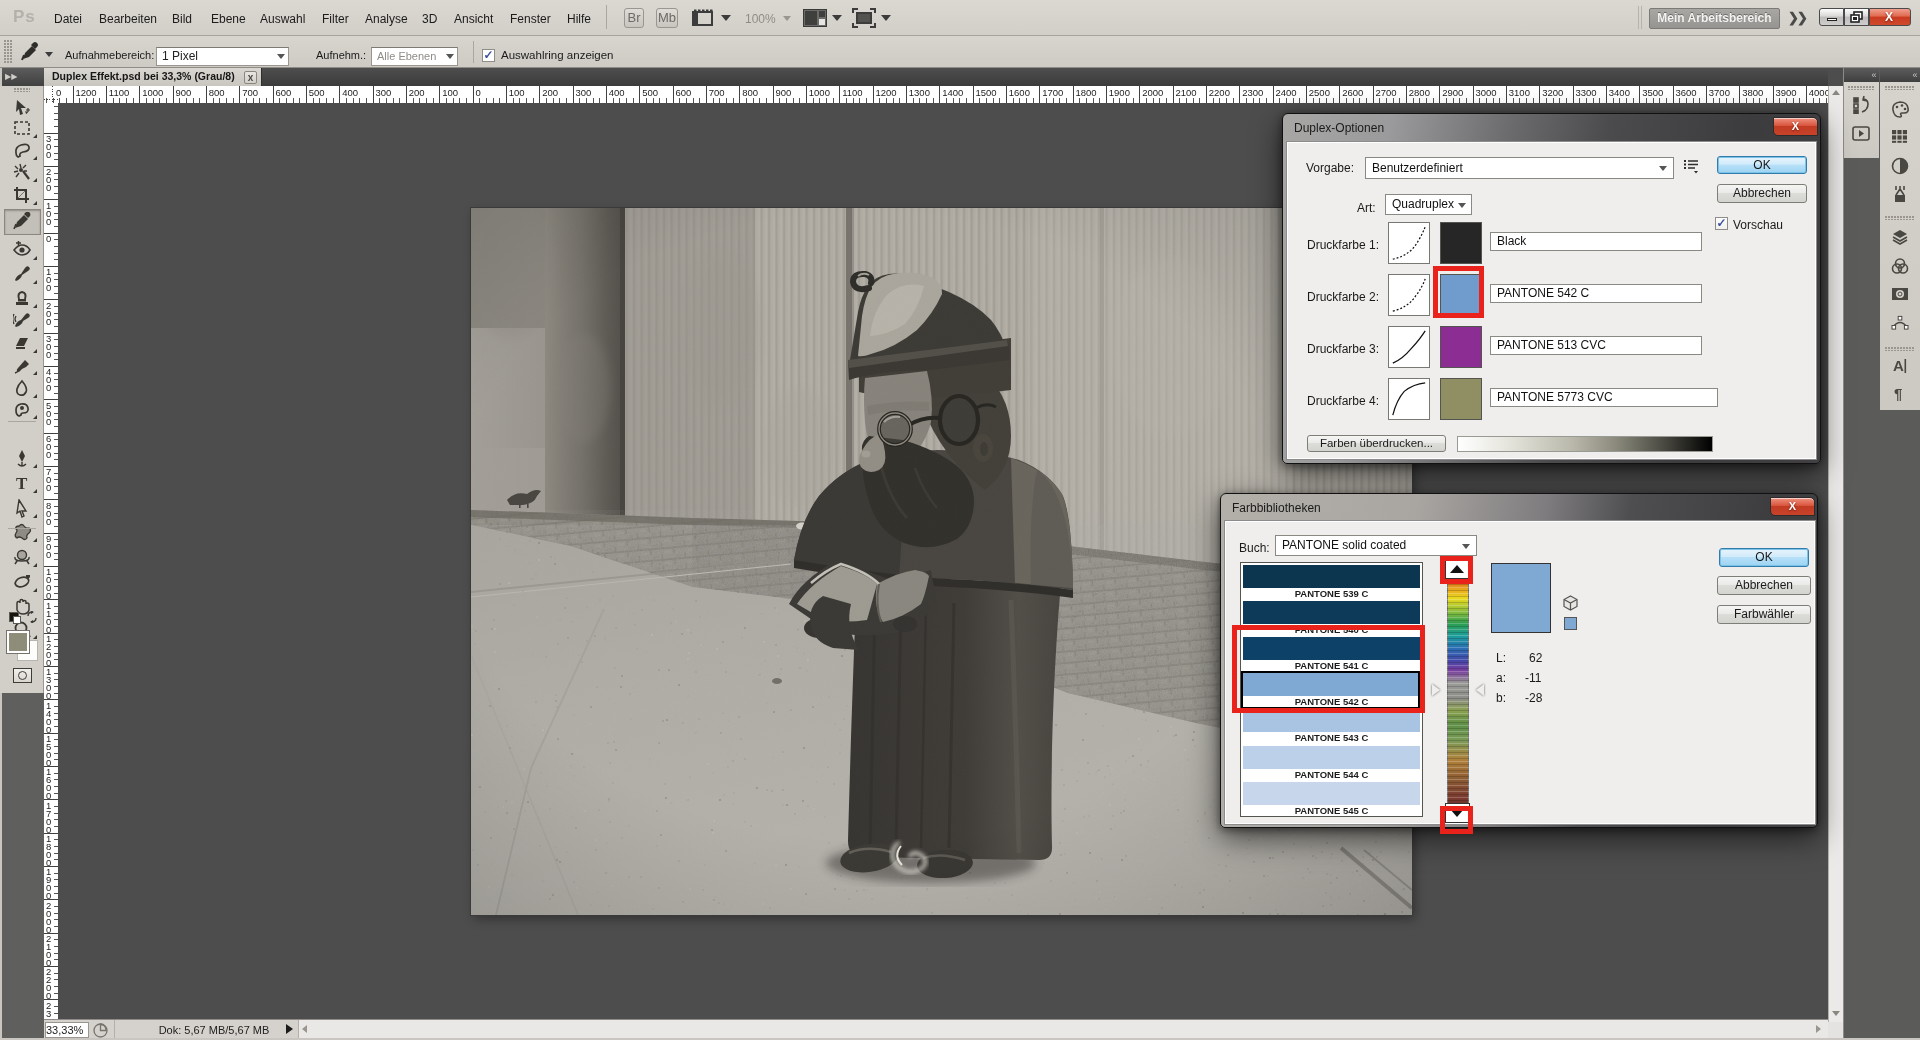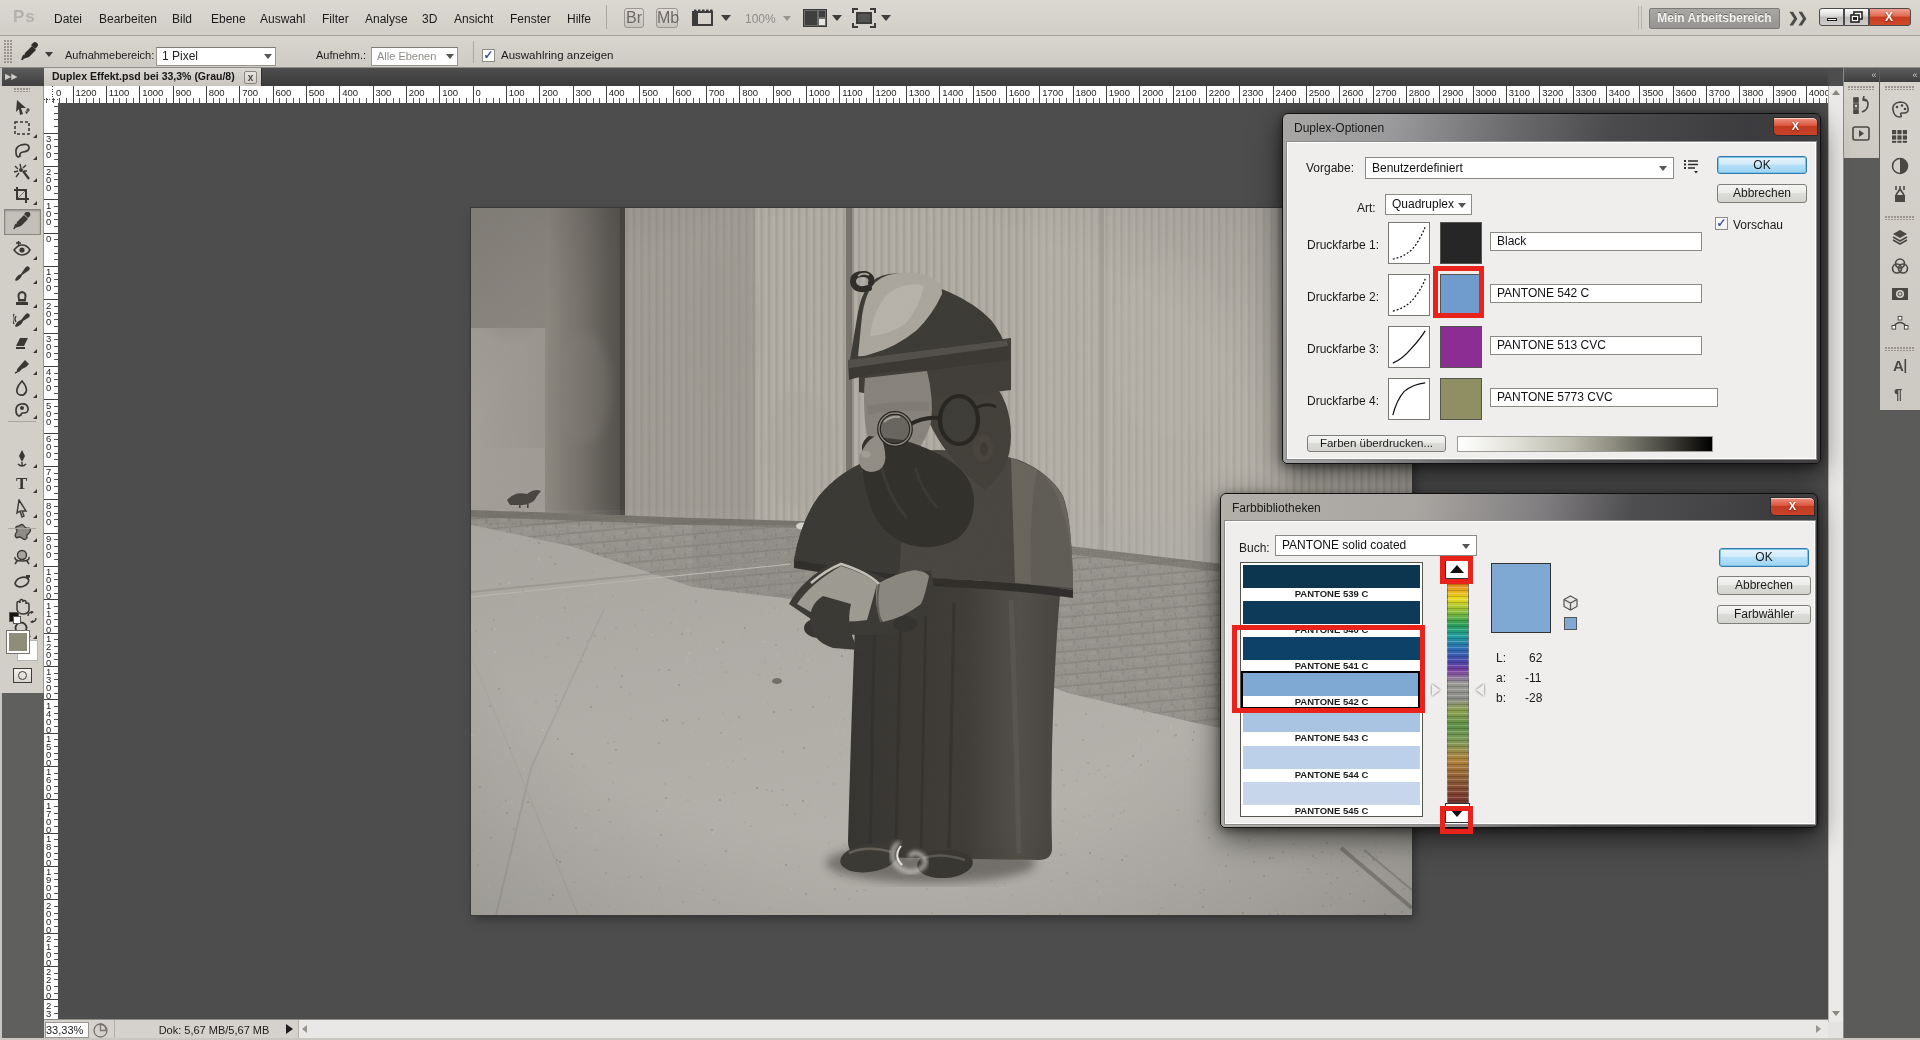--- a/index.html
+++ b/index.html
@@ -1,21 +1,21 @@
 <!DOCTYPE html>
 <html><head><meta charset="utf-8">
 <style>
 *{margin:0;padding:0;box-sizing:border-box}
 html,body{width:1920px;height:1040px;overflow:hidden;font-family:"Liberation Sans",sans-serif;background:#4d4d4d}
 .abs{position:absolute}
 #app{position:relative;width:1920px;height:1040px}
 #menubar{left:0;top:0;width:1920px;height:36px;background:linear-gradient(#dbd8d2,#d2cfc9);border-bottom:1px solid #a6a29c}
 .mitem{position:absolute;top:12px;font-size:12px;color:#1b1b1b}
 #pslogo{position:absolute;left:13px;top:7px;font-size:17px;font-weight:bold;color:#b4b1ac;letter-spacing:1px}
-.appbtn{position:absolute;top:8px;height:20px;border:1px solid #9a968f;border-radius:3px;background:linear-gradient(#dfdcd7,#c8c5bf);color:#6d6a65;font-size:16px;text-align:center;line-height:18px}
+.appbtn{position:absolute;top:8px;height:20px;border:1px solid #9a968f;border-radius:3px;background:linear-gradient(#dfdcd7,#c8c5bf);color:#6d6a65;font-size:13px;text-align:center;line-height:18px}
 #wsbtn{position:absolute;left:1649px;top:8px;width:131px;height:21px;background:linear-gradient(#a9a7a4,#969491);border:1px solid #7c7a77;border-radius:2px;color:#f4f3f1;font-size:12px;font-weight:bold;text-align:center;line-height:19px;text-shadow:0 -1px 0 #6a6866}
 .winbtn{position:absolute;top:8px;height:18px;border:1px solid #4a4a4a;background:linear-gradient(#fdfdfd,#d9d8d6 45%,#bdbcba 50%,#cfcecc)}
 #optbar{left:0;top:36px;width:1920px;height:32px;background:linear-gradient(#d8d5cf,#cecbc5);border-bottom:1px solid #8f8b86}
 .grip{background-image:radial-gradient(circle at 1px 1px,#9a968f 35%,transparent 40%);background-size:3px 3px}
 .optlabel{position:absolute;top:13px;font-size:11.5px;color:#1b1b1b}
 .optcombo{position:absolute;top:11px;height:19px;background:#fff;border:1px solid #9a968f;border-top-color:#7d7973;font-size:12px;color:#222;line-height:17px;padding-left:5px}
 .combo-arr{position:absolute;right:3px;top:6px;width:0;height:0;border-left:4px solid transparent;border-right:4px solid transparent;border-top:5px solid #555}
 #tabstrip{left:44px;top:68px;width:1784px;height:18px;background:linear-gradient(#4e4e4e,#3b3b3b)}
 #toolhead{left:0;top:68px;width:44px;height:18px;background:linear-gradient(#5c5c5c,#404040);color:#cfcdc9;font-size:8px;line-height:17px;padding-left:5px;letter-spacing:0px}
 #tab{left:44px;top:68px;width:218px;height:18px;background:linear-gradient(#dad7d2,#c9c6c0);border-right:1px solid #2e2e2e;color:#161616;font-size:10.5px;font-weight:bold;line-height:17px;padding-left:8px}
@@ -112,21 +112,21 @@
 </div>
 <div id="optbar" class="abs">
 <div class="abs grip" style="left:4px;top:4px;width:9px;height:24px"></div>
 <svg class="abs" style="left:20px;top:6px" width="20" height="20" viewBox="0 0 20 20">
 <path d="M3 17 L5 11 L12 4 L16 8 L9 15 Z" fill="#2f2d2a"></path>
 <path d="M11 3 L13 1 Q15 -1 17 1 Q19 3 17 5 L15 7 Z" fill="#2f2d2a"></path>
 <path d="M2 18 L4 13" stroke="#2f2d2a" stroke-width="2"></path>
 </svg>
 <div class="abs" style="left:45px;top:16px;width:0;height:0;border-left:4px solid transparent;border-right:4px solid transparent;border-top:5px solid #3c3c3c"></div>
 <span class="optlabel" style="left:65px;font-size:11px">Aufnahmebereich:</span>
-<div class="optcombo" style="left:156px;width:120px">1 Pixel<div class="combo-arr"></div></div>
+<div class="optcombo" style="left:156px;width:133px">1 Pixel<div class="combo-arr"></div></div>
 <span class="optlabel" style="left:316px;font-size:11px">Aufnehm.:</span>
 <div class="optcombo" style="left:371px;width:87px;color:#8f8c87;font-size:11px">Alle Ebenen<div class="combo-arr"></div></div>
 <div class="abs" style="left:473px;top:5px;width:1px;height:22px;background:#aaa6a0"></div>
 <div class="cbx" style="left:482px;top:13px;background:#fff">✓</div>
 <span class="optlabel" style="left:501px">Auswahlring anzeigen</span>
 </div>
 <div id="toolhead" class="abs">▶▶</div>
 <div id="tabstrip" class="abs"></div>
 <div id="tab" class="abs">Duplex Effekt.psd bei 33,3% (Grau/8)<div id="tabx">x</div></div>
 <svg class="abs ruler" shape-rendering="crispEdges" style="left:44px;top:86px" width="1784" height="17" viewBox="0 0 1784 17">

